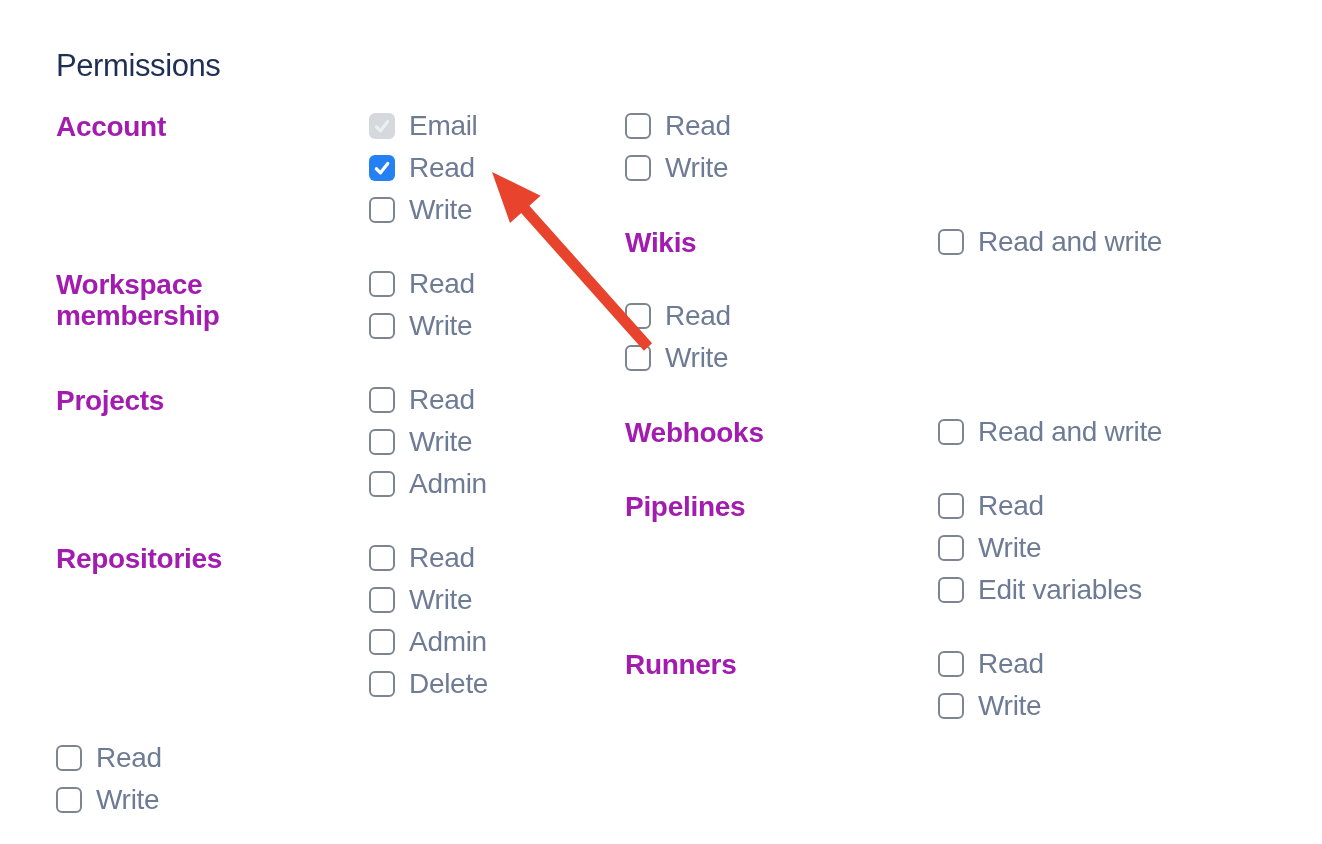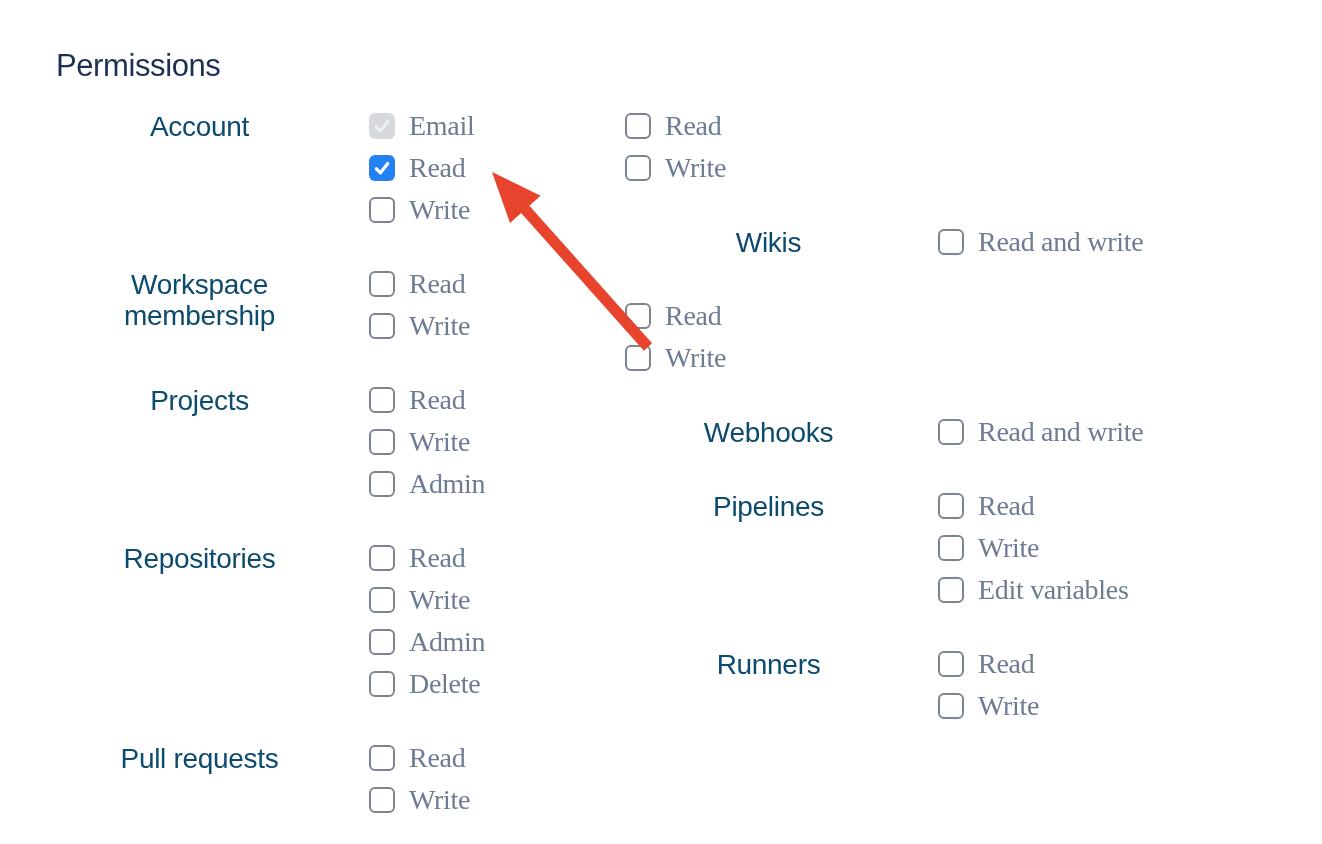--- a/index.html
+++ b/index.html
@@ -38,30 +38,29 @@
   }
   .perm-group {
     display: flex;
     align-items: flex-start;
     margin-bottom: 32px;
   }
   .group-label {
     flex: 0 0 287px;
     width: 287px;
     margin-right: 26px;
-    text-align: center;
+    text-align: left;
     font-size: 28px;
     line-height: 31px;
-    font-weight: 400;
+    font-weight: 700;
     letter-spacing: -0.3px;
-    color: #0c4a6e;
+    color: #a21caf;
   }
   .perm-options {
     flex: 0 0 auto;
-    font-family: Liberation Serif, serif;
   }
   .perm-row {
     display: flex;
     align-items: center;
     height: 30px;
     margin-bottom: 12px;
     cursor: default;
   }
   .checkbox {
     flex: 0 0 26px;
@@ -183,21 +182,20 @@
               <span class="checkbox unchecked" role="checkbox" aria-checked="false"></span>
               <span class="option-label">Admin</span>
             </label>
             <label class="perm-row">
               <span class="checkbox unchecked" role="checkbox" aria-checked="false"></span>
               <span class="option-label">Delete</span>
             </label>
           </div>
         </div>
         <div class="perm-group">
-          <div class="group-label">Pull requests</div>
           <div class="perm-options">
             <label class="perm-row">
               <span class="checkbox unchecked" role="checkbox" aria-checked="false"></span>
               <span class="option-label">Read</span>
             </label>
             <label class="perm-row">
               <span class="checkbox unchecked" role="checkbox" aria-checked="false"></span>
               <span class="option-label">Write</span>
             </label>
           </div>

